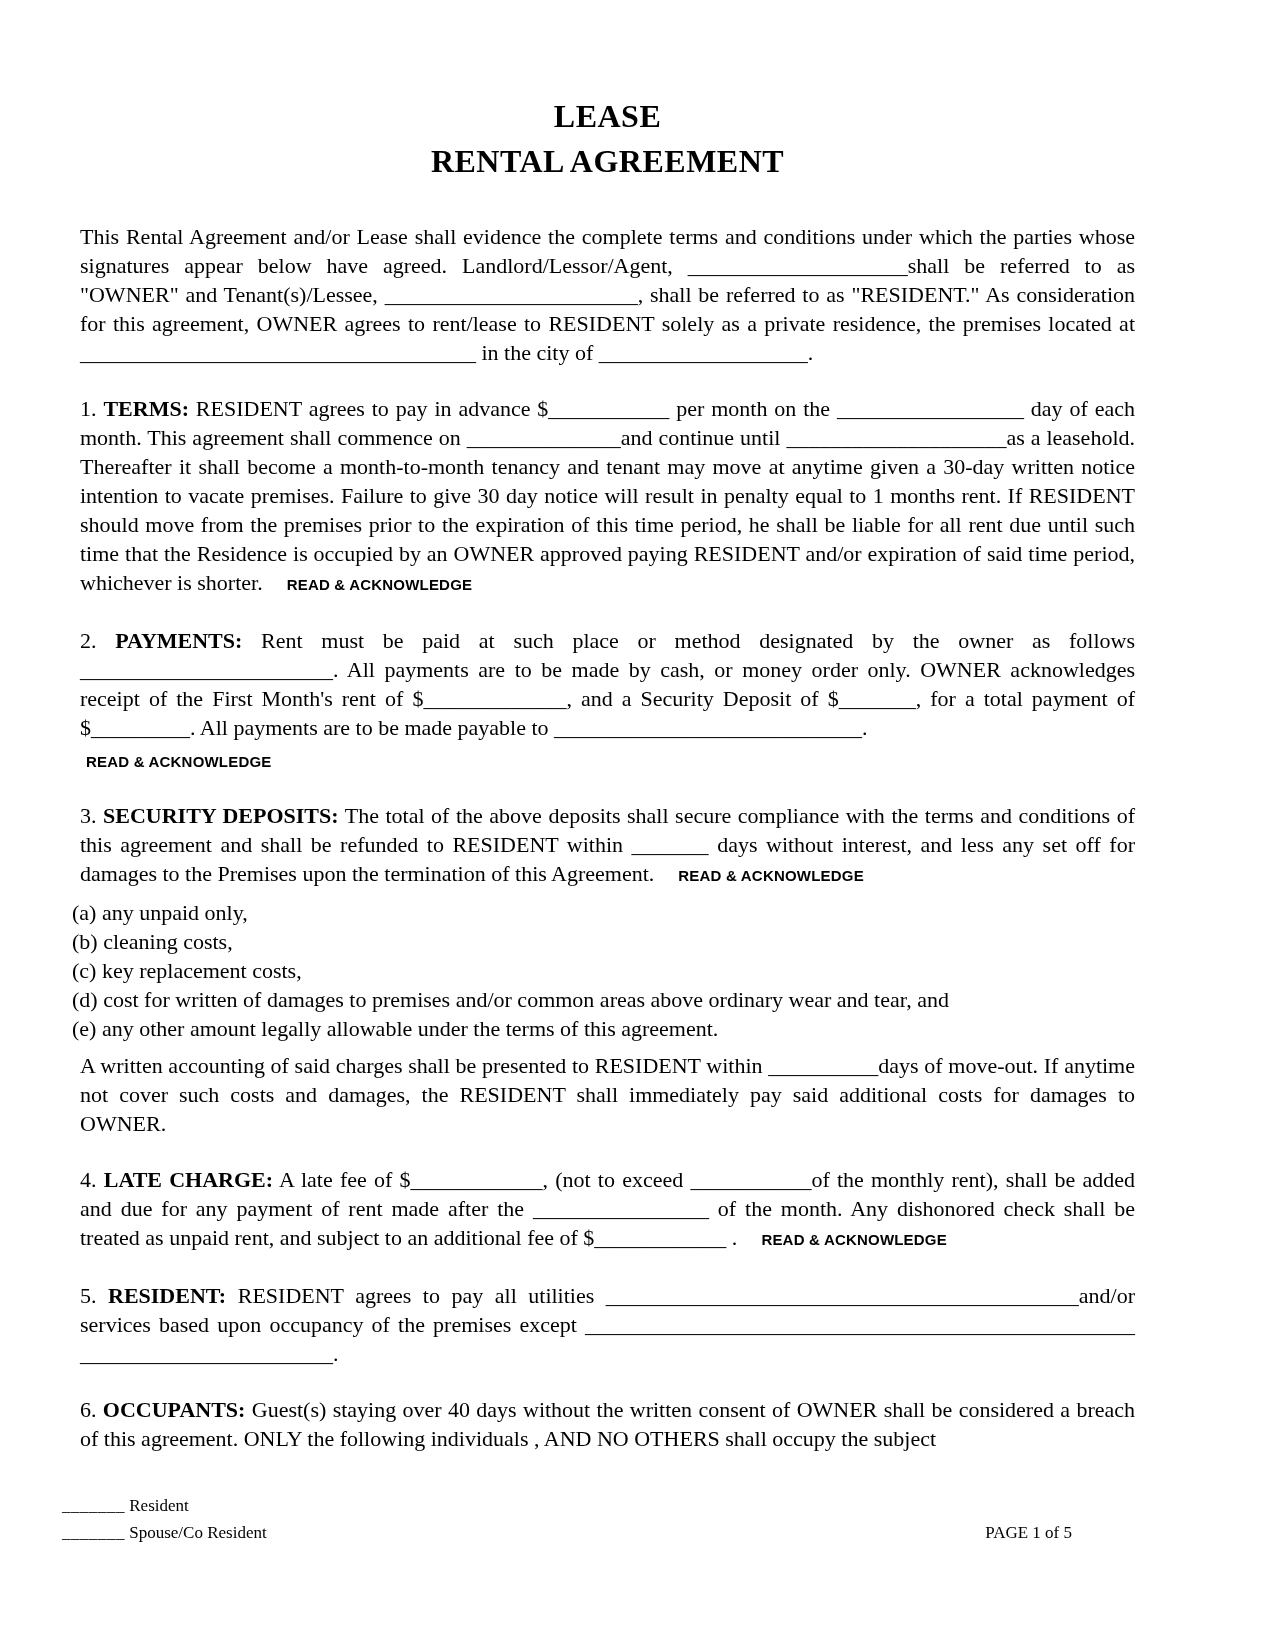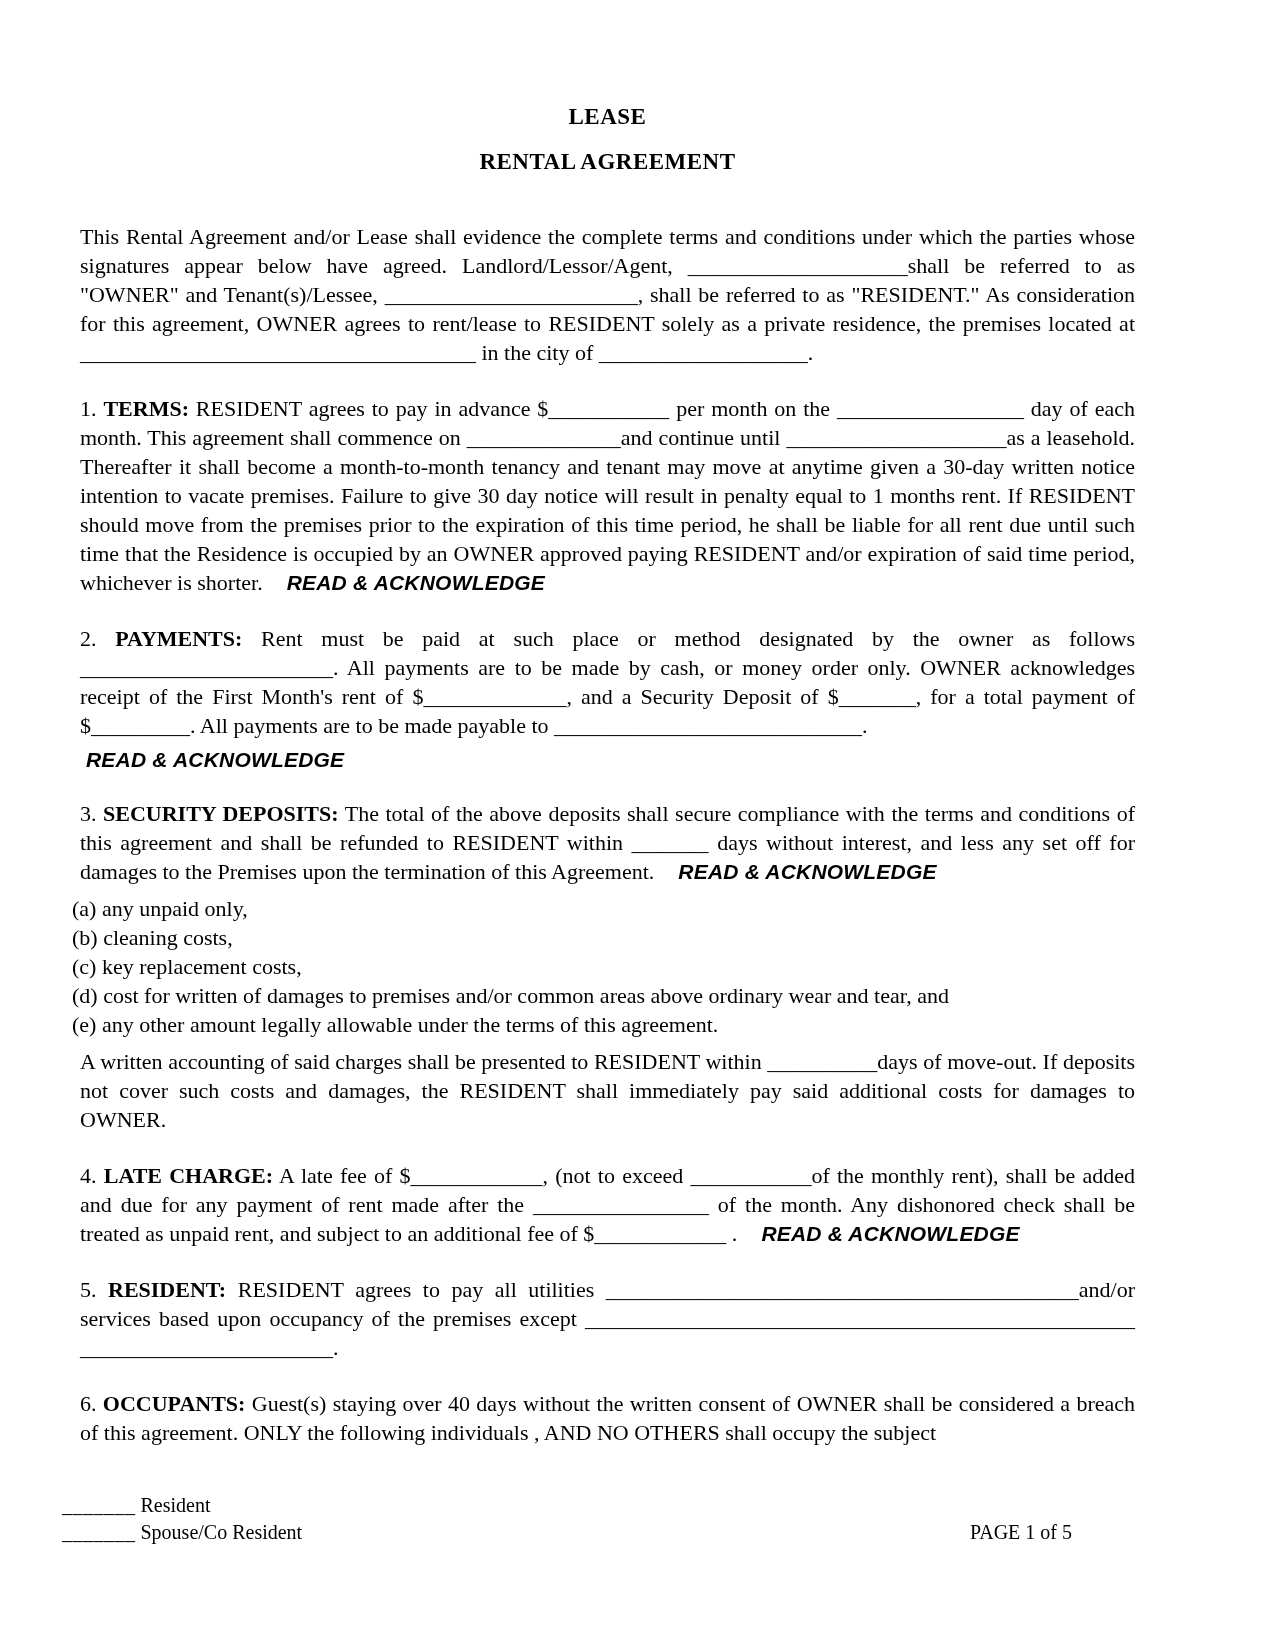--- a/index.html
+++ b/index.html
@@ -12,49 +12,48 @@
     background: #ffffff;
     color: #000000;
     font-family: "Liberation Serif", "DejaVu Serif", serif;
     font-size: 22px;
     line-height: 29px;
     overflow: hidden;
   }
   .doc-title {
     text-align: center;
     font-weight: bold;
-    font-size: 23px;
+    font-size: 32px;
     line-height: 45px;
     margin: 0 0 38px 0;
     letter-spacing: 0.5px;
   }
   .sec { margin: 0 0 27px 0; }
   .para { margin: 8px; text-align: justify; }
   .sec-num { font-weight: normal; }
   .sec-title { font-weight: bold; }
   .list-line { text-align: left; }
   .ack {
     font-family: "Liberation Sans", "DejaVu Sans", sans-serif;
     font-weight: bold;
-    font-size: 21px;
+    font-size: 15px;
     letter-spacing: 0.2px;
     color: #000000;
-    font-style: italic;
   }
   .ack-inline { margin-left: 24px; white-space: nowrap; }
   .ack-line { margin: 1px 0 0 14px; line-height: 24px; }
   .footer {
     position: absolute;
     left: 62px;
     right: 132px;
     top: 1492px;
     display: flex;
     justify-content: space-between;
     align-items: flex-end;
-    font-size: 20px;
+    font-size: 17px;
     line-height: 27px;
   }
   .sig-line { white-space: nowrap; }
   .sig-blank { letter-spacing: 0.5px; }
   .page-num { margin-right: 71px; white-space: nowrap; text-align: center; }
 </style>
 </head>
 <body>
 
 <div class="page">
@@ -77,21 +76,21 @@
     <div class="ack ack-line">READ &amp; ACKNOWLEDGE</div>
   </section>
 
   <section class="sec">
     <p class="para"><span class="sec-num">3.</span> <span class="sec-title">SECURITY DEPOSITS:</span> <span>The total of the above deposits shall secure compliance with the terms and conditions of this agreement and shall be refunded to RESIDENT within _______ days without interest, and less any set off for damages to the Premises upon the termination of this Agreement.</span><span class="ack ack-inline">READ &amp; ACKNOWLEDGE</span></p>
     <div class="list-line">(a) any unpaid only,</div>
     <div class="list-line">(b) cleaning costs,</div>
     <div class="list-line">(c) key replacement costs,</div>
     <div class="list-line">(d) cost for written of damages to premises and/or common areas above ordinary wear and tear, and</div>
     <div class="list-line">(e) any other amount legally allowable under the terms of this agreement.</div>
-    <p class="para"><span>A written accounting of said charges shall be presented to RESIDENT within __________days of move-out. If deposits not cover such costs and damages, the RESIDENT shall immediately pay said additional costs for damages to OWNER.</span></p>
+    <p class="para"><span>A written accounting of said charges shall be presented to RESIDENT within __________days of move-out. If anytime not cover such costs and damages, the RESIDENT shall immediately pay said additional costs for damages to OWNER.</span></p>
   </section>
 
   <section class="sec">
     <p class="para"><span class="sec-num">4.</span> <span class="sec-title">LATE CHARGE:</span> <span>A late fee of $____________, (not to exceed ___________of the monthly rent), shall be added and due for any payment of rent made after the ________________ of the month. Any dishonored check shall be treated as unpaid rent, and subject to an additional fee of $____________ .</span><span class="ack ack-inline">READ &amp; ACKNOWLEDGE</span></p>
   </section>
 
   <section class="sec">
     <p class="para"><span class="sec-num">5.</span> <span class="sec-title">RESIDENT:</span> <span>RESIDENT agrees to pay all utilities ___________________________________________and/or services based upon occupancy of the premises except __________________________________________________ _______________________.</span></p>
   </section>
 

